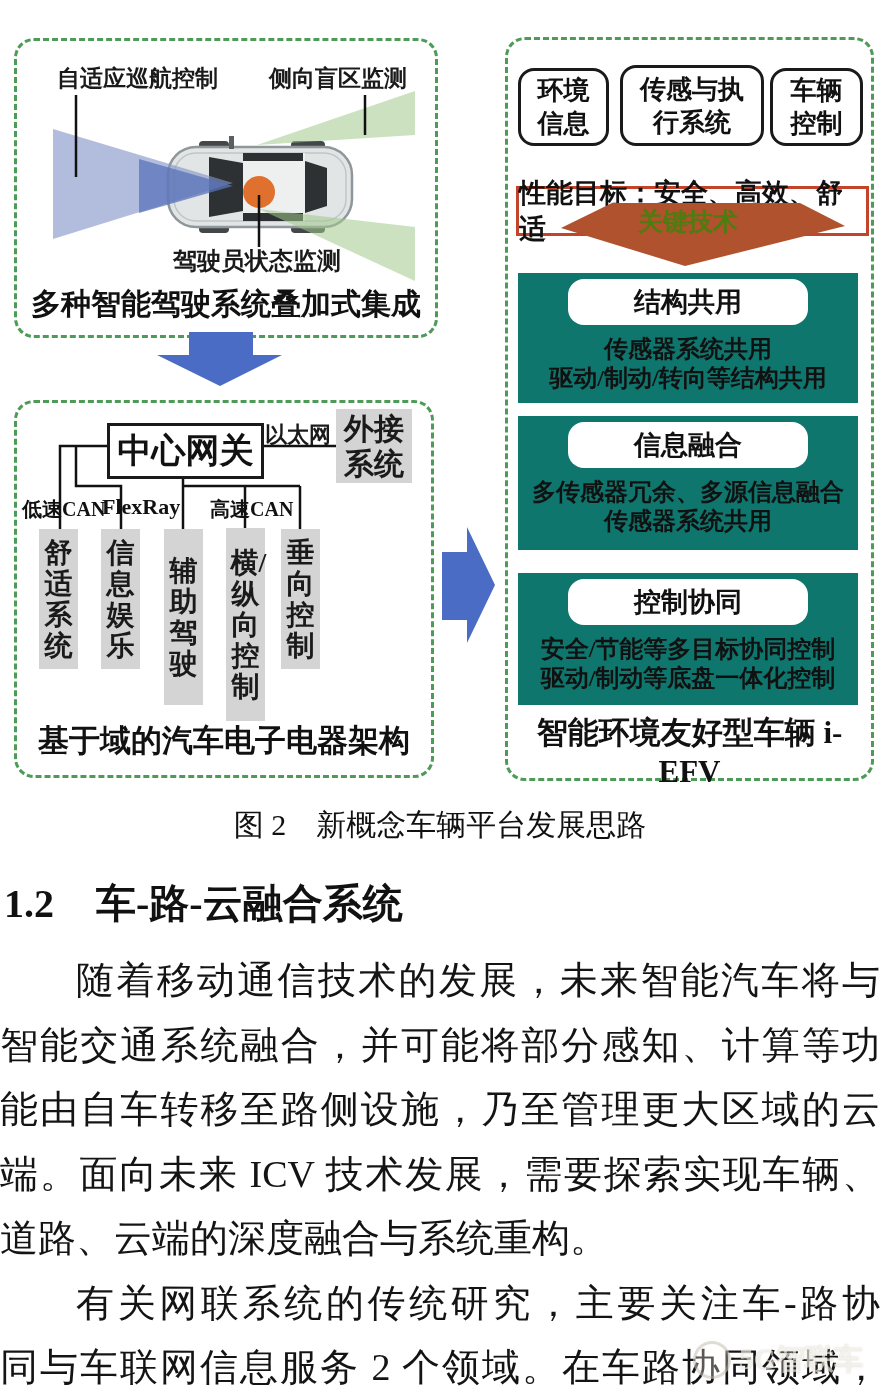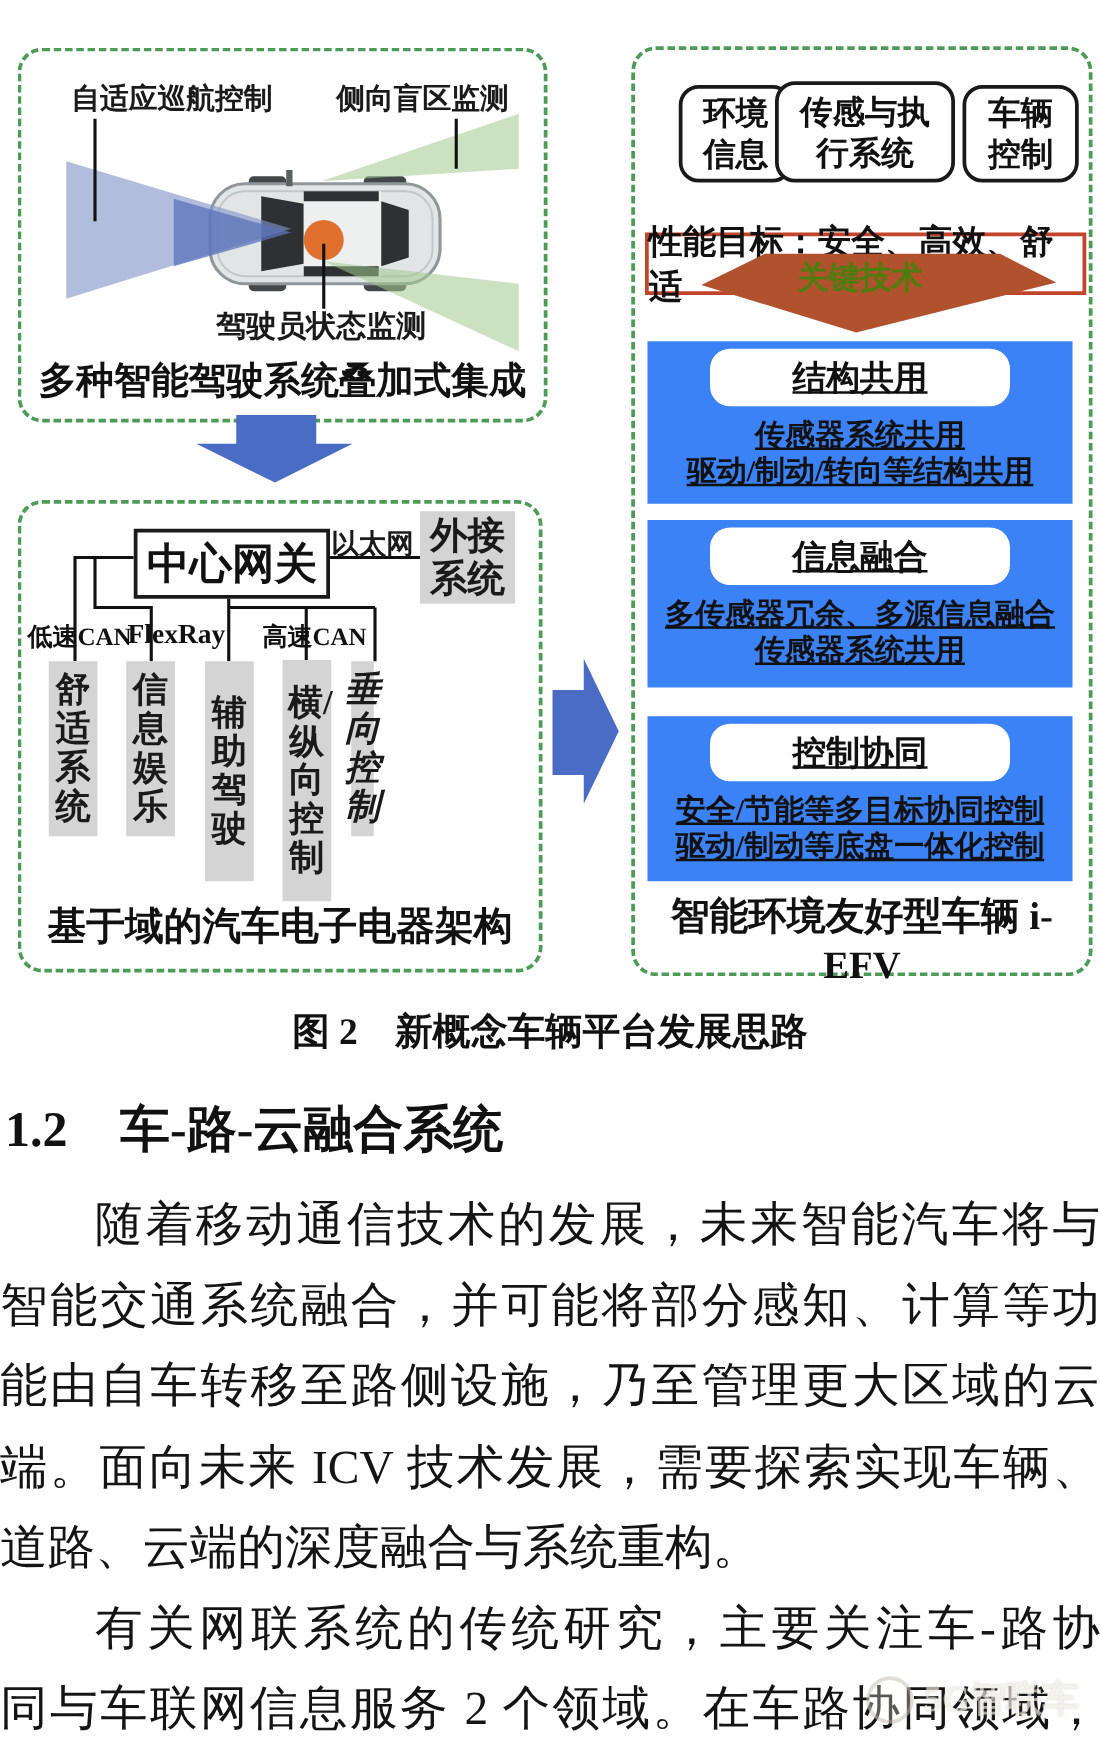--- a/index.html
+++ b/index.html
@@ -20,26 +20,26 @@
   .vbox span{display:block;width:1.08em;font-size:28px;font-weight:bold;line-height:31px;
              word-break:break-all;text-align:center;}
   .buslbl{position:absolute;font-weight:bold;font-size:20px;white-space:nowrap;background:transparent;}
   .panelcap{position:absolute;left:0;right:0;text-align:center;font-weight:bold;}
   
   .topbox{position:absolute;border:3px solid #1a1a1a;border-radius:16px;background:#fff;
           display:flex;flex-direction:column;align-items:center;justify-content:center;
           font-weight:bold;font-size:26px;line-height:33px;}
   .goalbox{position:absolute;border:3px solid #c2442a;background:#fff;display:flex;
            align-items:center;justify-content:center;font-weight:bold;font-size:27px;}
-  .block{position:absolute;background:#3b82f6;text-align:center;text-decoration:underline;}
+  .block{position:absolute;background:#0f766e;text-align:center;}
   .pill{width:240px;height:46px;margin:6px auto 10px auto;background:#fff;border-radius:16px;
         font-weight:bold;font-size:27px;line-height:46px;text-align:center;}
   .bline{font-weight:bold;font-size:24px;line-height:29px;text-align:center;}
   
-  .figcap{position:absolute;left:0;width:880px;text-align:center;font-weight:bold;font-size:30px;}
+  .figcap{position:absolute;left:0;width:880px;text-align:center;font-weight:normal;font-size:30px;}
   .heading{position:absolute;display:flex;align-items:baseline;font-weight:bold;font-size:40px;}
   .heading .num{margin-right:42px;}
   .bodytext{position:absolute;left:0;width:880px;}
   .bodyline{font-size:38px;line-height:64.5px;text-align:justify;text-align-last:justify;
             color:#141414;}
   .bodyline.indent{text-indent:2em;}
   .bodyline.parend{text-align-last:left;}
   
   .watermark{position:absolute;display:flex;align-items:center;gap:8px;opacity:0.75;}
   .wm-circle{width:32px;height:32px;border:3px solid rgba(190,184,172,0.65);border-radius:50%;
@@ -119,33 +119,33 @@
       </div>
     <div class="vbox graybox" style="left:84px;top:126px;width:39px;height:140px;">
         <span>信息娱乐</span>
       </div>
     <div class="vbox graybox" style="left:147px;top:126px;width:39px;height:176px;">
         <span>辅助驾驶</span>
       </div>
     <div class="vbox graybox" style="left:209px;top:125px;width:39px;height:193px;">
         <span>横/纵向控制</span>
       </div>
-    <div class="vbox graybox" style="left:264px;top:126px;width:18px;height:140px;font-style:italic;">
+    <div class="vbox graybox" style="left:264px;top:126px;width:39px;height:140px;">
         <span>垂向控制</span>
       </div>
 
     <div class="panelcap" style="top:317px;font-size:31px;">基于域的汽车电子电器架构</div>
   </div>
 
   <svg class="abs" style="left:438px;top:521px;" width="62" height="126" viewBox="0 0 62 126">
     <polygon points="4,31 29,31 29,6 57,64 29,122 29,99 4,99" fill="#4a6cc4"></polygon>
   </svg>
 
   <div class="panel" style="left:505px;top:37px;width:363px;height:738px;">
-    <div class="topbox" style="left:10px;top:28px;width:85px;height:72px;margin-left:25px;">
+    <div class="topbox" style="left:10px;top:28px;width:85px;height:72px;">
       <span>环境</span>
       <span>信息</span>
     </div>
     <div class="topbox" style="left:112px;top:25px;width:138px;height:75px;">
       <span>传感与执</span>
       <span>行系统</span>
     </div>
     <div class="topbox" style="left:262px;top:28px;width:87px;height:72px;">
       <span>车辆</span>
       <span>控制</span>

